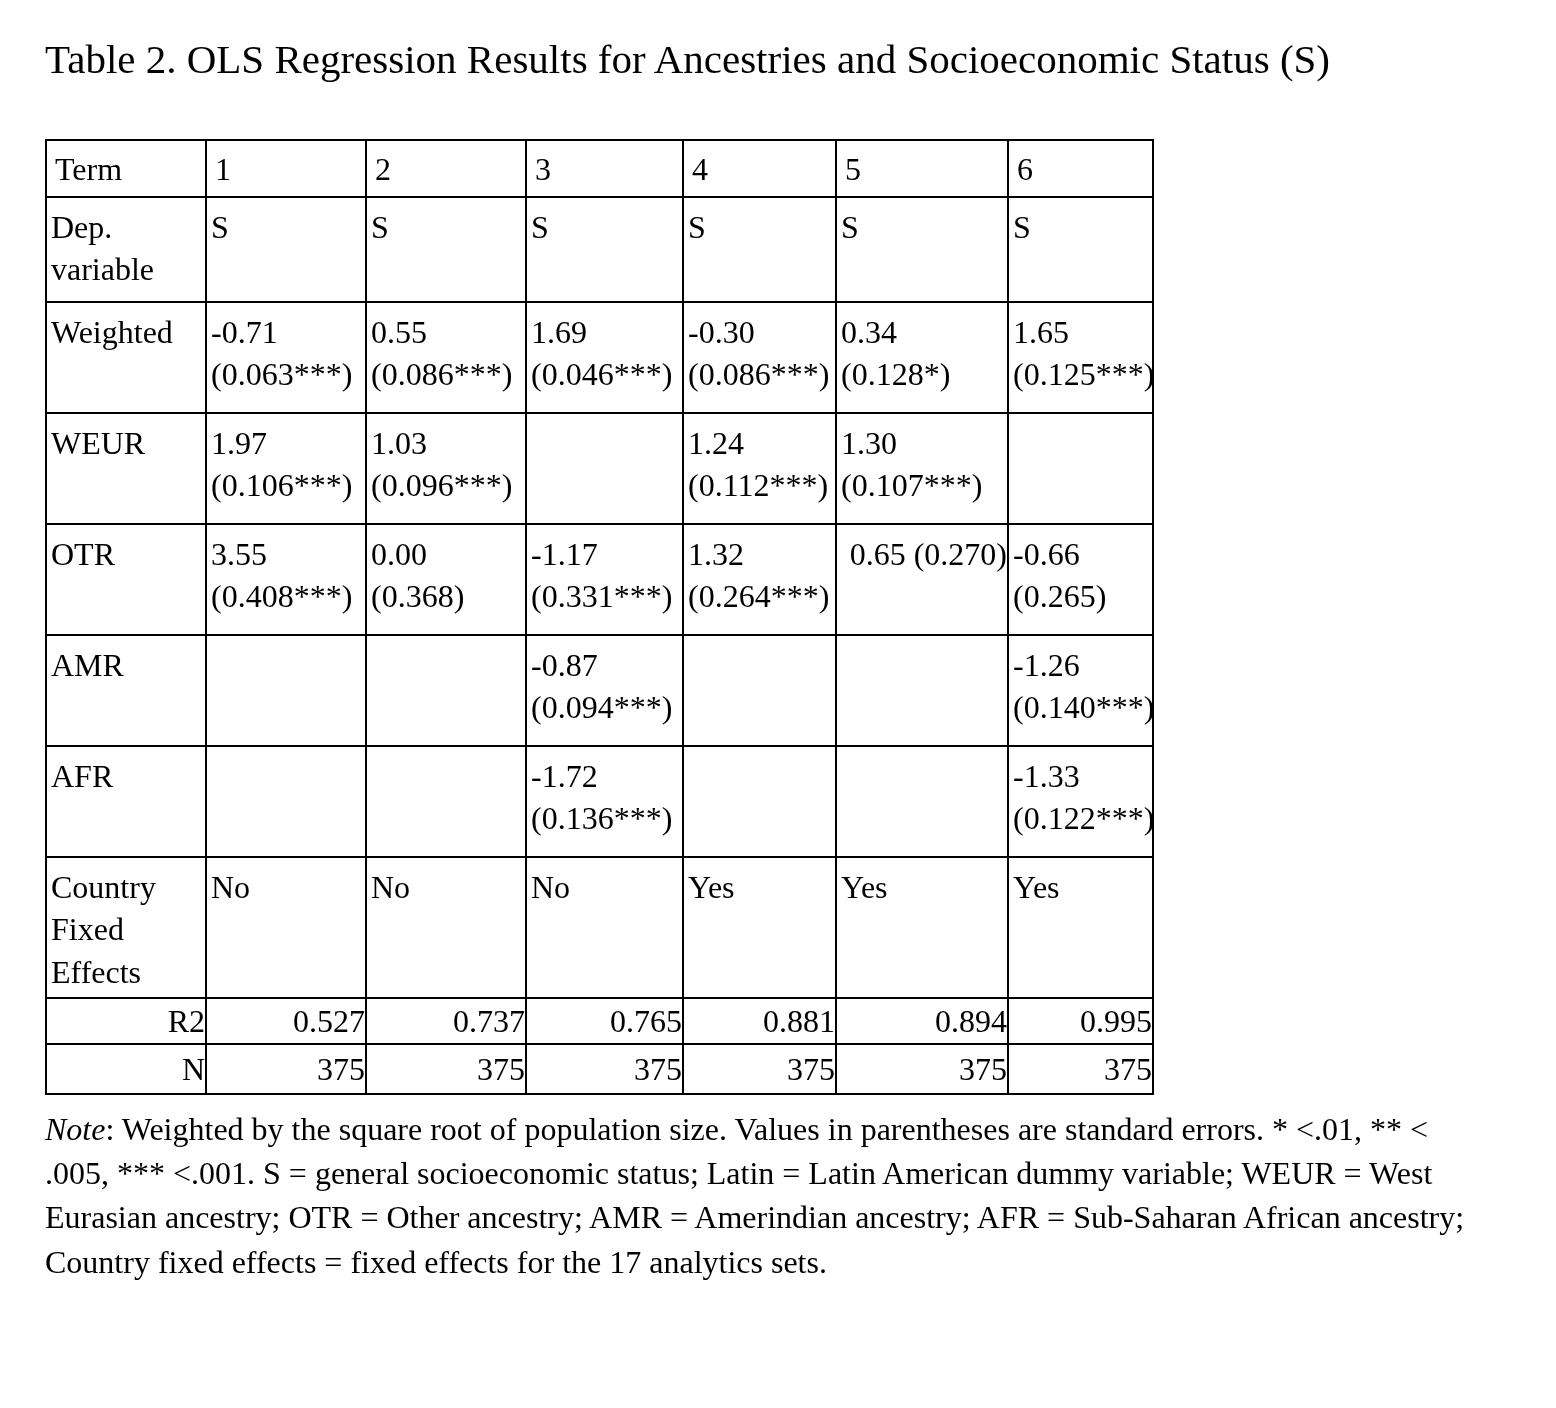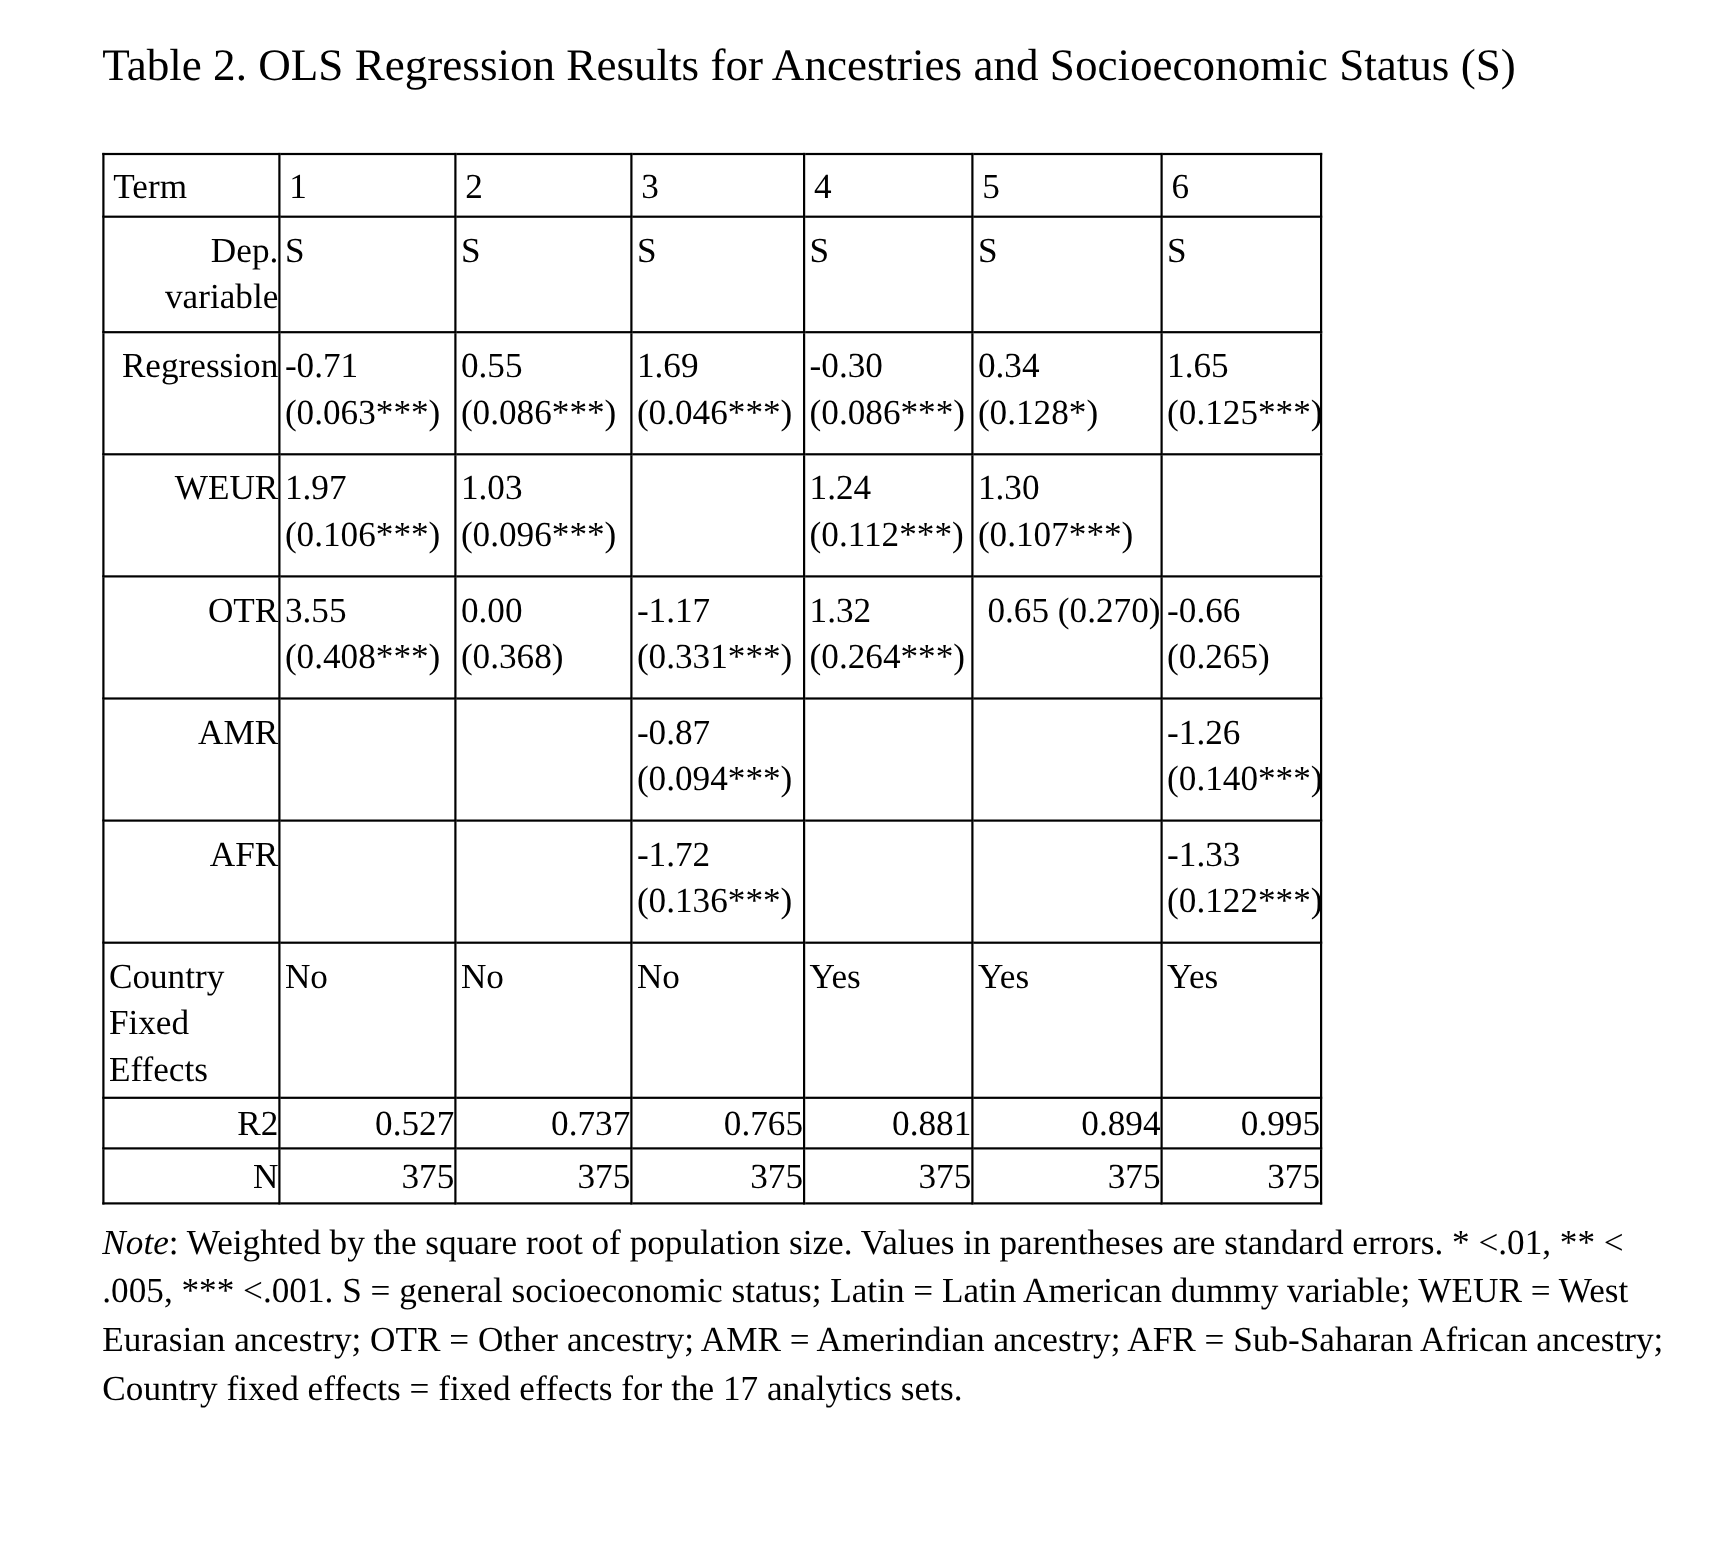--- a/index.html
+++ b/index.html
@@ -8,21 +8,21 @@
     background: #ffffff;
     color: #000000;
   }
   body {
     width: 1556px;
     height: 1408px;
     overflow: hidden;
     font-family: "Liberation Serif", serif;
   }
   .page {
-    padding: 36px 16px 0 93px;
+    padding: 36px 16px 0 45px;
   }
   .doc-title {
     font-size: 41px;
     font-weight: normal;
     line-height: 1.15;
     margin: 0 0 56px 0;
     white-space: nowrap;
   }
   table.reg-table {
     border-collapse: collapse;
@@ -49,21 +49,20 @@
     vertical-align: middle;
     padding: 1px 0 1px 4px;
     white-space: nowrap;
     text-align: right;
   }
   td.lbl {
     padding-left: 8px;
   }
   td.lbl-ind {
     padding-left: 18px;
-    text-align: right;
   }
   td.s-ind {
     padding-left: 18px;
   }
   td.one-line {
     white-space: nowrap;
     text-align: right;
   }
   
   tr.h-term    { height: 57px; margin-top: 41px; }
@@ -117,21 +116,21 @@
 variable</td>
         <td class="s-ind">S</td>
         <td class="s-ind">S</td>
         <td class="s-ind">S</td>
         <td class="s-ind">S</td>
         <td class="s-ind">S</td>
         <td class="s-ind">S</td>
       </tr>
 
       <tr class="h-coef">
-        <td class="lbl-ind">Regression</td>
+        <td class="lbl-ind">Weighted</td>
         <td>-0.71
 (0.063***)</td>
         <td>0.55
 (0.086***)</td>
         <td>1.69
 (0.046***)</td>
         <td>-0.30
 (0.086***)</td>
         <td>0.34
 (0.128*)</td>

